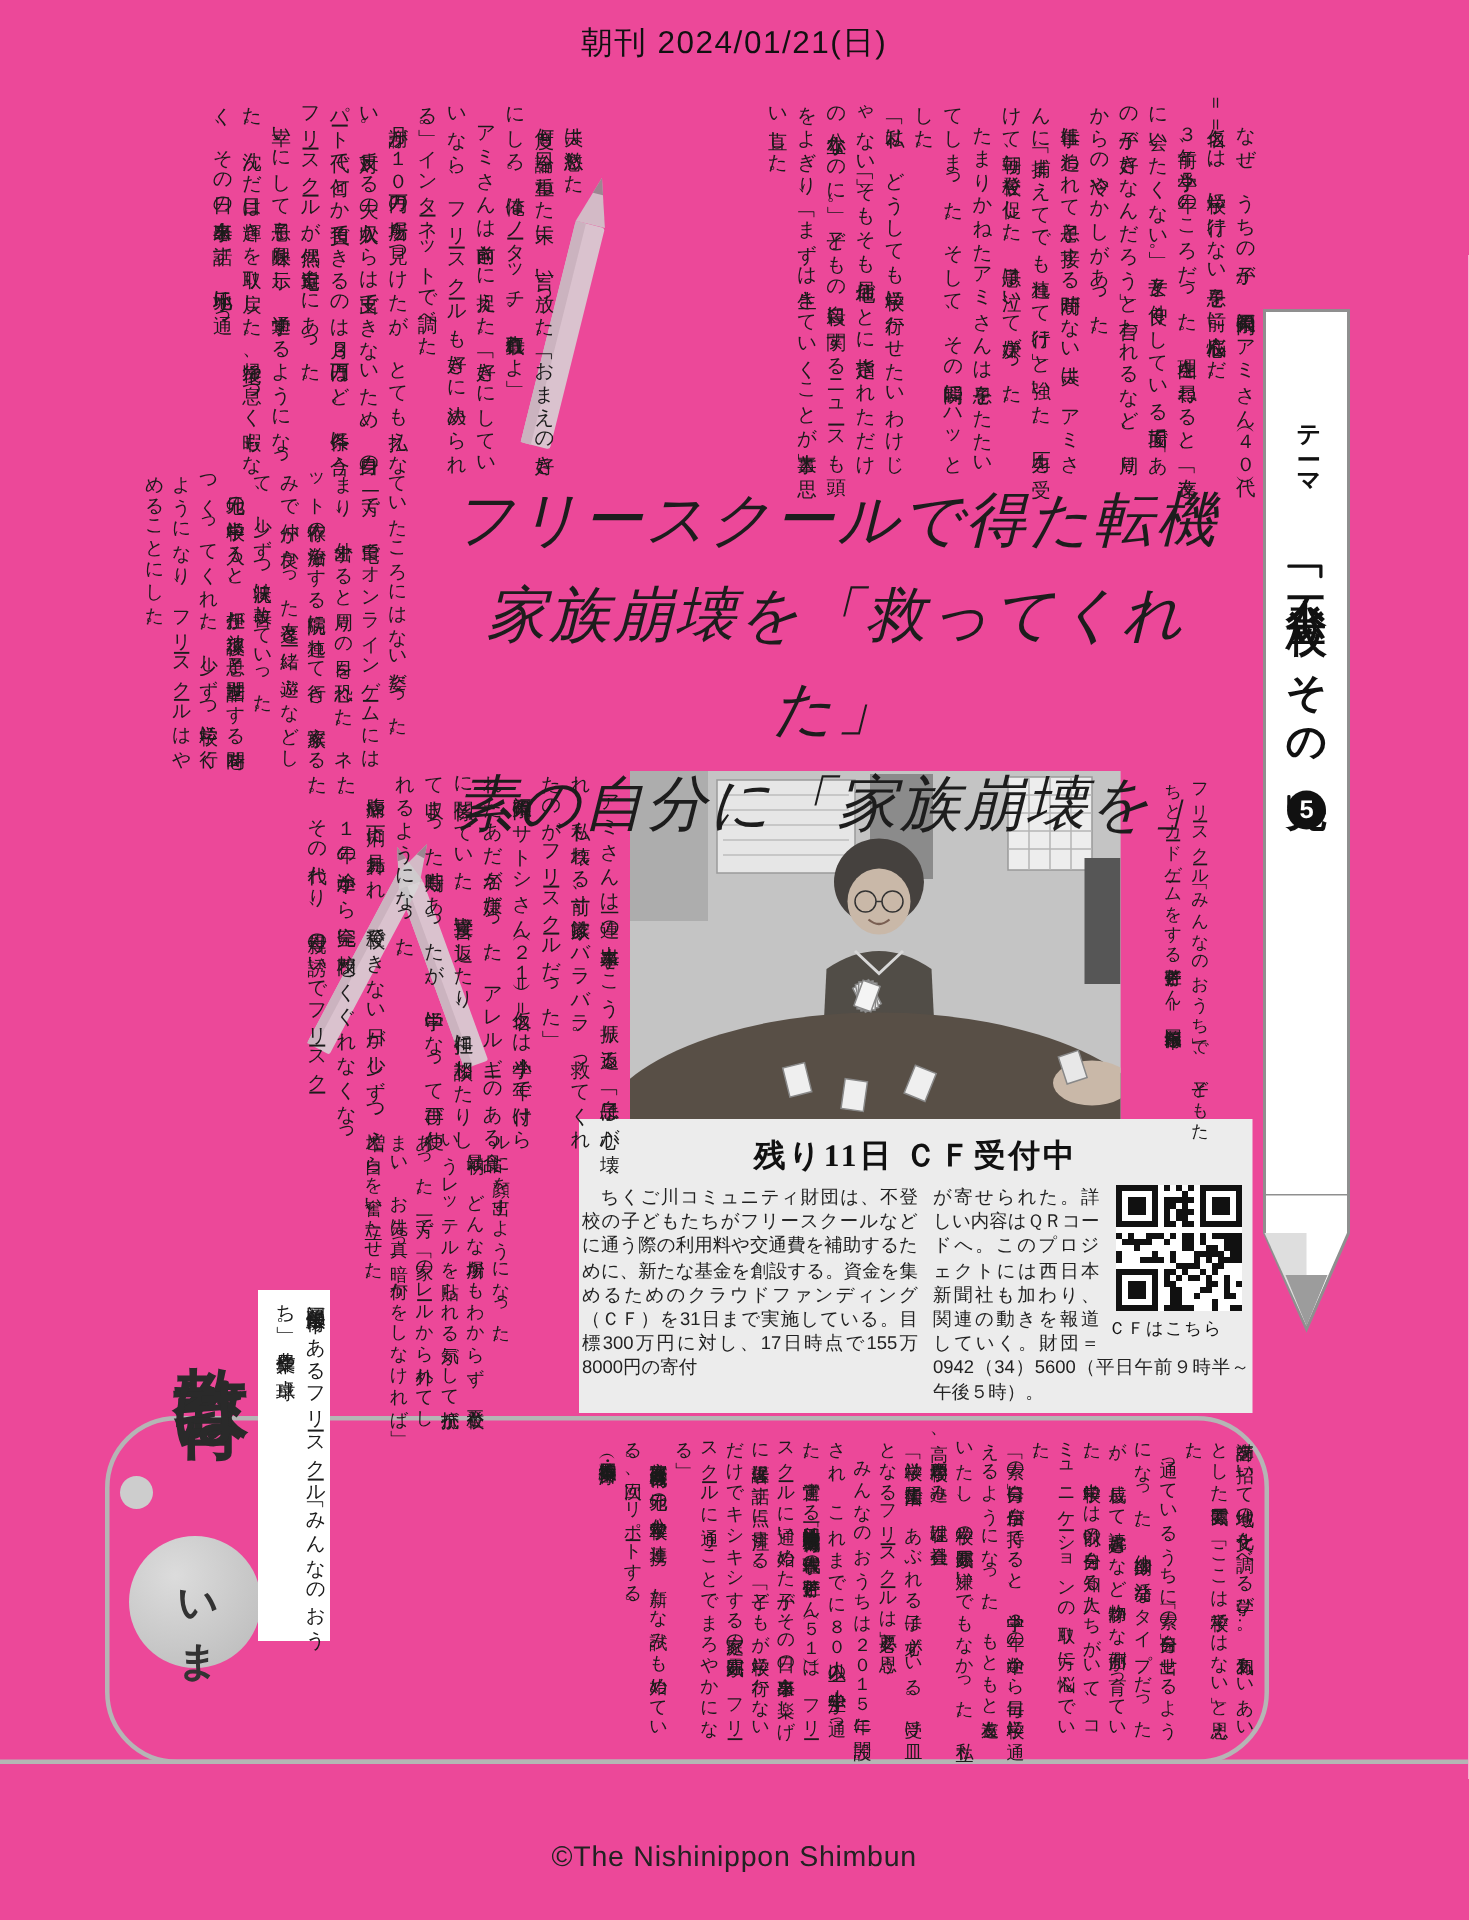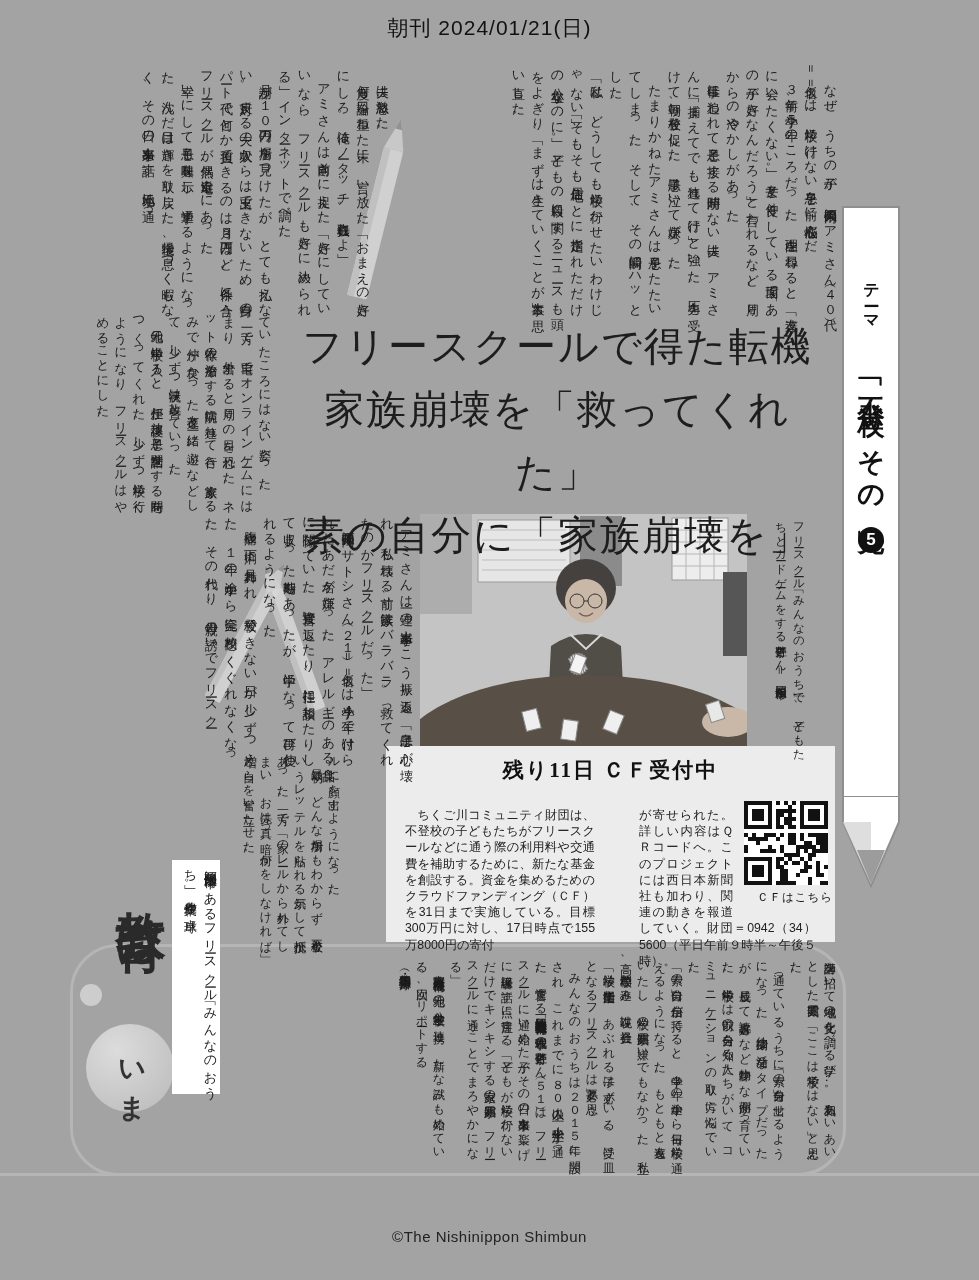--- a/index.html
+++ b/index.html
@@ -1,16 +1,16 @@
 <!DOCTYPE html>
 <html><head>
 <meta charset="utf-8">
 <style>
   html,body { margin:0; padding:0; background:#fff; }
-  .page { position:relative; width:979px; height:1280px; background:#a3a3a3;
+  .page { position:relative; width:979px; height:1280px; background:#ec4899;
           font-family:"Liberation Sans","DejaVu Sans",sans-serif; overflow:hidden; color:#1c1c1c; }
 
   .date-header { position:absolute; top:14px; left:0; width:100%; text-align:center;
                  font-size:21px; letter-spacing:1px; color:#111; }
 
   
   .vtext { position:absolute; writing-mode:vertical-rl; text-orientation:mixed;
            font-size:13px; line-height:19.5px; letter-spacing:0.5px; z-index:3;
            text-align:justify; color:#1b1b1b; }
   .vtext p { margin:0; text-indent:1em; }
@@ -19,38 +19,38 @@
   #regA { left:393px; top:62px;  width:447px; height:248px; }
   #regB { left:30px;  top:62px;  width:362px; height:248px; }
   #regC { left:36px;  top:308px; width:238px; height:198px; font-size:12.5px; line-height:18px; letter-spacing:0.3px; }
   #regD { left:102px; top:508px; width:314px; height:252px; }
   #regE { left:224px; top:748px; width:118px; height:198px; font-size:12px; line-height:17px; letter-spacing:0.3px; }
   #regF { left:172px; top:860px; width:48px;  height:234px; font-size:13px; line-height:20px; letter-spacing:1px; background:#fff; z-index:4; }
   #regG { left:240px; top:953px; width:598px; height:200px; font-size:12px; line-height:17px; letter-spacing:0.3px; }
 
   .headline { position:absolute; left:285px; top:315px; width:545px; z-index:3;
               font-family:"Liberation Serif","DejaVu Serif",serif; font-weight:500;
-              font-size:40px; line-height:63px; letter-spacing:2px; color:#1d1d1d; text-align:center; }
+              font-size:40px; line-height:63px; letter-spacing:2px; color:#1d1d1d; text-align:center;font-style:italic; }
 
   
   .photo { position:absolute; left:420px; top:514px; width:327px; height:232px; background:#c4c4c4; z-index:2; }
   .photo svg { display:block; width:100%; height:100%; }
   .photo-caption { left:750px; top:514px; width:58px; height:240px; font-size:11.5px; line-height:18px; letter-spacing:0.4px; }
 
   
   .cf-box { position:absolute; left:386px; top:746px; width:449px; height:196px; background:#ececec;
             box-sizing:border-box; padding:9px 2px 8px; z-index:2; }
   .cf-title { text-align:center; font-family:"Liberation Serif","DejaVu Serif",serif; font-weight:bold;
               font-size:21px; letter-spacing:2px; margin:1px 0 6px; color:#111; }
   .cf-cols { display:flex; gap:10px; font-size:12.3px; line-height:16.2px; text-align:justify; color:#222; }
   .cf-left  { width:224px; }
   .cf-right { flex:1; }
-  .cf-left p, .cf-right p { margin:17px; }
+  .cf-left p, .cf-right p { margin:0; }
   .cf-left p { text-indent:1em; }
-  .qr-wrap { float:right; width:94px; text-align:right; margin:11px 0 3px 6px; }
+  .qr-wrap { float:right; width:94px; text-align:left; margin:0 0 3px 6px; }
   .qr-wrap svg { width:84px; height:84px; display:block; margin:0 auto; background:#fff; }
   .qr-caption { font-size:11.5px; letter-spacing:1px; margin-top:4px; color:#111; white-space:nowrap; }
 
   
   .ribbon { position:absolute; left:842px; top:206px; width:58px; height:592px; background:#fff;
             border:2px solid #8f8f8f; border-bottom:none; box-sizing:border-box; z-index:3;
             display:flex; flex-direction:column; align-items:center; }
   .ribbon-label { writing-mode:vertical-rl; text-orientation:mixed; margin-top:64px;
                   font-size:16px; font-weight:bold; letter-spacing:7px; color:#111; }
   .ribbon-title { writing-mode:vertical-rl; text-orientation:mixed; margin-top:38px;
@@ -71,21 +71,21 @@
   .kyoiku { position:absolute; left:80px; top:872px; width:95px; height:282px; z-index:3; }
   .ky-main { position:absolute; right:0; top:0; writing-mode:vertical-rl; text-orientation:mixed;
              font-size:50px; font-weight:bold; letter-spacing:6px; color:#2a2a2a; }
   .ky-dot { position:absolute; left:0; top:112px; width:22px; height:22px; border-radius:50%; background:#cdcdcd; }
   .ky-circle { position:absolute; left:6px; top:152px; width:88px; height:88px; border-radius:50%;
                background:radial-gradient(circle at 35% 30%, #dcdcdc, #b9b9b9); }
   .ky-sub { position:absolute; left:34px; top:170px; writing-mode:vertical-rl; text-orientation:mixed;
             font-size:27px; font-weight:bold; letter-spacing:3px; color:#333; }
 
   .credit { position:absolute; left:0; top:1228px; width:979px; text-align:center;
-            font-size:15px; color:#222; letter-spacing:0.5px; }
+            font-size:19px; color:#222; letter-spacing:0.5px; }
 </style>
 </head>
 <body>
 
 <div class="page">
 
   <div class="date-header">朝刊 2024/01/21(日)</div>
 
   <svg class="pencil" style="left:362px; top:104px; transform:rotate(14deg);" width="36" height="200" viewBox="0 0 36 200">
     <rect x="8" y="44" width="20" height="152" rx="2" fill="#d8d8d8"></rect>

